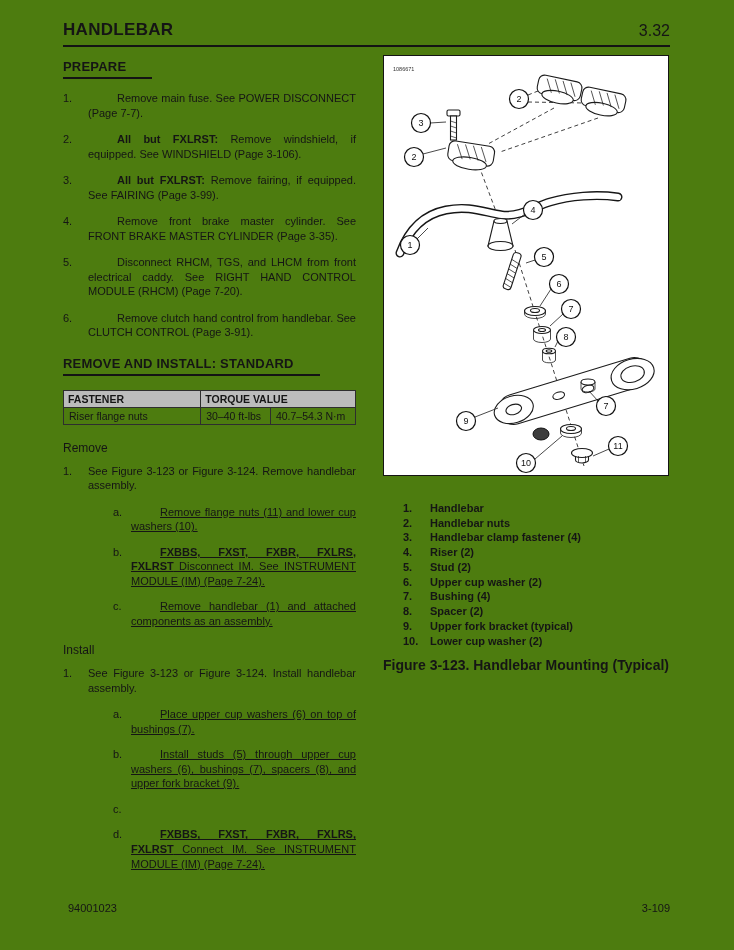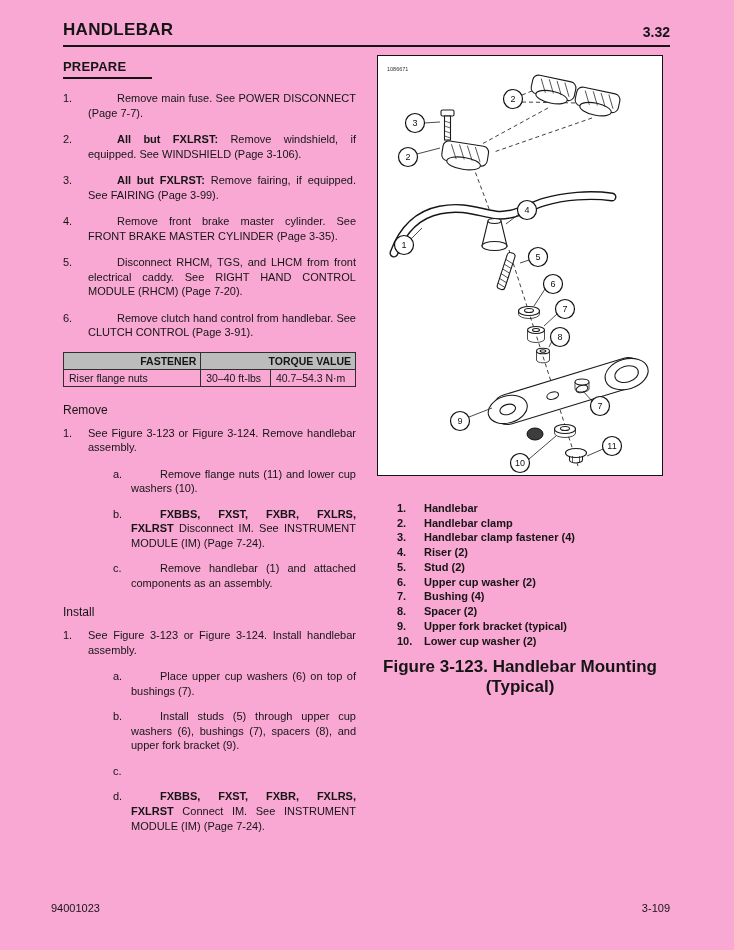--- a/index.html
+++ b/index.html
@@ -1,59 +1,59 @@
 <!DOCTYPE html>
 <html><head>
 <meta charset="utf-8">
 <style>
   * { margin:0; padding:0; box-sizing:border-box; }
   html,body { background:#e8e8e8; }
   body { font-family:"Liberation Sans", sans-serif; color:#151515; }
-  .page { position:relative; width:734px; height:950px; background:#f9a8d4; overflow:hidden; margin:0 auto; }
+  .page { position:relative; width:734px; height:950px; background:#4d7c0f; overflow:hidden; margin:0 auto; }
 
   .page-header { display:flex; justify-content:space-between; align-items:flex-end;
     margin:20px 64px 0 63px; padding-bottom:5px; border-bottom:2.5px solid #141414; }
   .page-header .title { font-size:17px; font-weight:bold; letter-spacing:.3px; }
-  .page-header .section-num { font-size:14px; font-weight:bold; }
-
-  .columns { display:flex; margin:8px 0 0 63px; gap:21px; }
+  .page-header .section-num { font-size:16px; font-weight:normal; }
+
+  .columns { display:flex; margin:8px 0 0 63px; gap:27px; }
   .col-left { width:293px; }
   .col-right { width:286px; }
 
   .rule-heading { font-size:13px; font-weight:bold; display:inline-block;
     border-bottom:2px solid #141414; padding:0 26px 3px 0; margin:4px 0 12px 0; letter-spacing:.2px; }
 
   .step { display:flex; margin-bottom:12px; font-size:11px; line-height:1.32; }
   .step-num { flex:0 0 25px; }
   .step-text { flex:1; text-align:justify; }
   .substep { display:flex; margin:11px 0 0 50px; font-size:11px; line-height:1.32; }
   .substep .letter { flex:0 0 18px; }
-  .substep .sub-text { flex:1; text-align:justify; }
+  .substep .sub-text { flex:1; text-align:justify;text-decoration:underline; }
   .torque-line { margin-top:6px; }
   .b { font-weight:bold;margin-left:29px; }
   .i { font-style:italic; }
 
   .torque-table { width:100%; border-collapse:collapse; margin:2px 0 16px 0; font-size:10.5px; }
   .torque-table th { background:#bcbcbc; border:1px solid #2e2e2e; font-weight:bold;
-    padding:2px 4px; text-align:right; }
+    padding:2px 4px; text-align:left; }
   .torque-table td { border:1px solid #2e2e2e; padding:2px 5px; }
   .torque-table .col-f { width:47%; }
   .torque-table .c { }
 
   .sub-heading { font-size:12px; font-weight:normal; margin:15px 0 9px 0; }
 
   .figure-box { border:1.5px solid #141414; width:286px; height:421px; background:#fff; }
   .figure-box svg { display:block; width:100%; height:100%; }
 
   .legend { margin:25px 0 0 20px; }
   .legend-row { display:flex; font-size:11px; font-weight:bold; line-height:1.34; }
   .legend-num { flex:0 0 27px; }
-  .figure-caption { font-size:17px; font-weight:bold; text-align:center; margin-top:9px; }
-
-  .page-footer { position:absolute; left:51px; right:64px; bottom:36px;
+  .figure-caption { font-size:14px; font-weight:bold; text-align:center; margin-top:9px; }
+
+  .page-footer { position:absolute; left:68px; right:64px; bottom:36px;
     display:flex; justify-content:space-between; font-size:11px; }
 
   
   .part { fill:#ffffff; stroke:#1c1c1c; stroke-width:1.1; }
   .dark { fill:#3d3d3d; stroke:#111; stroke-width:1; }
   .ln   { stroke:#1c1c1c; stroke-width:0.8; fill:none; }
   .dash { stroke:#2a2a2a; stroke-width:0.9; fill:none; stroke-dasharray:4 3; }
   .hatch{ stroke:#1c1c1c; stroke-width:0.7; }
   .bar-o{ fill:none; stroke:#161616; stroke-width:9; stroke-linecap:round; }
   .bar-i{ fill:none; stroke:#ffffff; stroke-width:6.2; stroke-linecap:round; }
@@ -95,20 +95,21 @@
       </div>
       <div class="step">
         <span class="step-num">5.</span>
         <span class="step-text"><span class="b"></span><span>Disconnect RHCM, TGS, and LHCM from front electrical caddy. See RIGHT HAND CONTROL MODULE (RHCM) (Page 7-20).</span></span>
       </div>
       <div class="step">
         <span class="step-num">6.</span>
         <span class="step-text"><span class="b"></span><span>Remove clutch hand control from handlebar. See CLUTCH CONTROL (Page 3-91).</span></span>
       </div>
 
+      <div><span class="rule-heading">REMOVE AND INSTALL: STANDARD</span></div>
 
       <table class="torque-table">
         <thead>
           <tr>
             <th class="col-f">FASTENER</th>
             <th colspan="2">TORQUE VALUE</th>
           </tr>
         </thead>
         <tbody>
           <tr>
@@ -359,21 +360,21 @@
         </svg>
       </div>
 
       <div class="legend">
         <div class="legend-row">
             <span class="legend-num">1.</span>
             <span>Handlebar</span>
           </div>
         <div class="legend-row">
             <span class="legend-num">2.</span>
-            <span>Handlebar clamp</span>
+            <span>Handlebar nuts</span>
           </div>
         <div class="legend-row">
             <span class="legend-num">3.</span>
             <span>Handlebar clamp fastener (4)</span>
           </div>
         <div class="legend-row">
             <span class="legend-num">4.</span>
             <span>Riser (2)</span>
           </div>
         <div class="legend-row">

